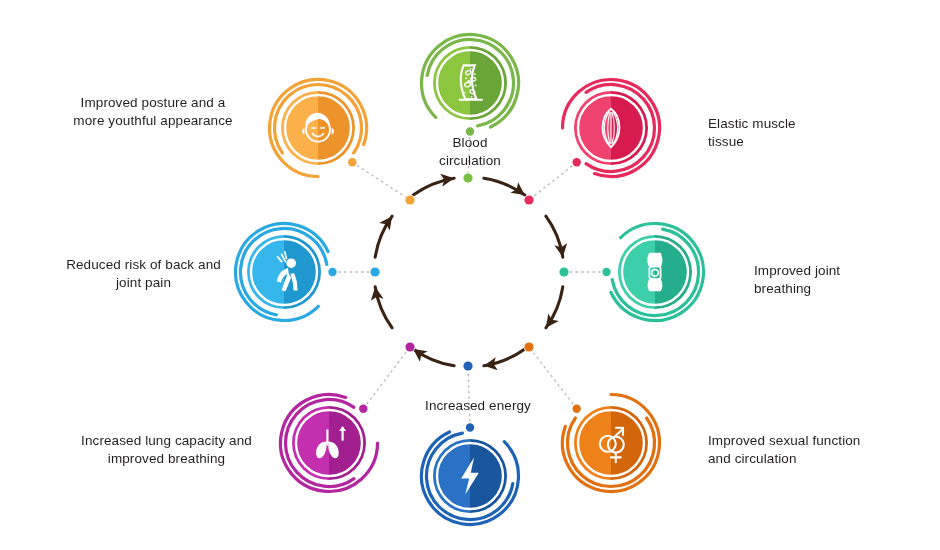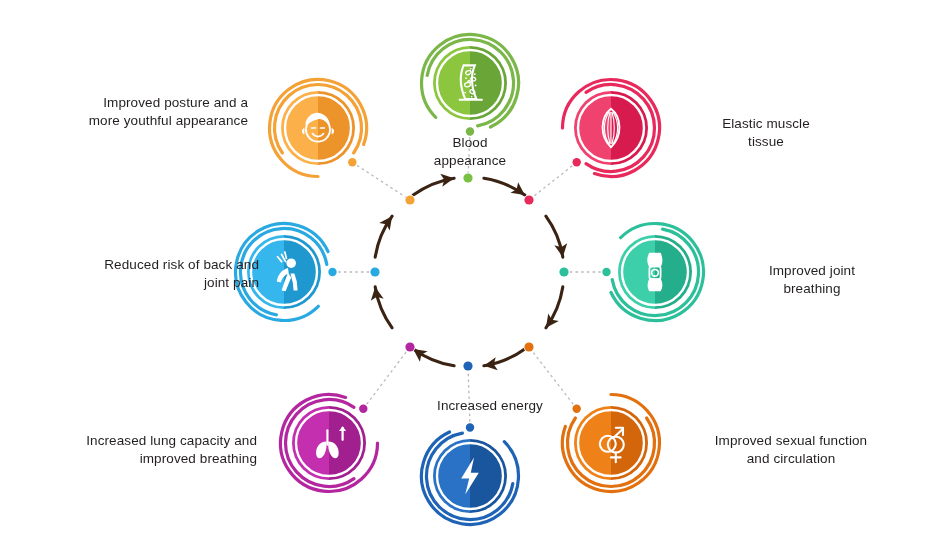--- a/index.html
+++ b/index.html
@@ -12,22 +12,22 @@
   #stage{position:relative;width:940px;height:550px;}
   #svgroot{position:absolute;left:0;top:0;width:940px;height:550px;}
   .node-label{
     position:absolute;
     font-size:13.5px;
     line-height:18px;
     color:#231f20;
     white-space:pre-line;
     letter-spacing:.1px;
   }
-  .lbl-left{text-align:right;}
-  .lbl-right{text-align:center;}
+  .lbl-left{text-align:center;}
+  .lbl-right{text-align:left;margin-left:32px;}
   .lbl-center{text-align:center;}
 </style>
 </head>
 <body>
 
 <div id="stage">
   <svg id="svgroot" viewBox="0 0 940 550">
     <defs id="defs-root">
         <linearGradient id="grad-blood-circulation" x1="0" y1="0" x2="1" y2="0">
           <stop offset="0%" stop-color="#8cc63f"></stop>
@@ -248,28 +248,28 @@
         <circle cx="410" cy="347" r="5.4" fill="#ffffff"></circle>
         <circle cx="410" cy="347" r="4.6" fill="#b3269f"></circle>
         <circle cx="375" cy="272" r="5.4" fill="#ffffff"></circle>
         <circle cx="375" cy="272" r="4.6" fill="#29a9e1"></circle>
         <circle cx="410" cy="200" r="5.4" fill="#ffffff"></circle>
         <circle cx="410" cy="200" r="4.6" fill="#f4a136"></circle>
       </g>
   </svg>
   <div id="labels-layer">
       <div class="node-label lbl-center" style="left: 410px; top: 134px; width: 120px;">Blood
-appearance</div>
+circulation</div>
       <div class="node-label lbl-right" style="left: 676px; top: 115px; width: 180px;">Elastic muscle
 tissue</div>
       <div class="node-label lbl-right" style="left: 722px; top: 262px; width: 180px;">Improved joint
 breathing</div>
       <div class="node-label lbl-right" style="left: 676px; top: 432px; width: 230px;">Improved sexual function
 and circulation</div>
-      <div class="node-label lbl-center" style="left: 420px; top: 397px; width: 140px;">Increased energy</div>
-      <div class="node-label lbl-left" style="left: 52px; top: 432px; width: 205px;">Increased lung capacity and
+      <div class="node-label lbl-center" style="left: 408px; top: 397px; width: 140px;">Increased energy</div>
+      <div class="node-label lbl-left" style="left: 64px; top: 432px; width: 205px;">Increased lung capacity and
 improved breathing</div>
-      <div class="node-label lbl-left" style="left: 44px; top: 256px; width: 215px;">Reduced risk of back and
+      <div class="node-label lbl-left" style="left: 36px; top: 256px; width: 215px;">Reduced risk of back and
 joint pain</div>
       <div class="node-label lbl-left" style="left: 58px; top: 94px; width: 190px;">Improved posture and a
 more youthful appearance</div>
     </div>
 </div>
 
 </body></html>

